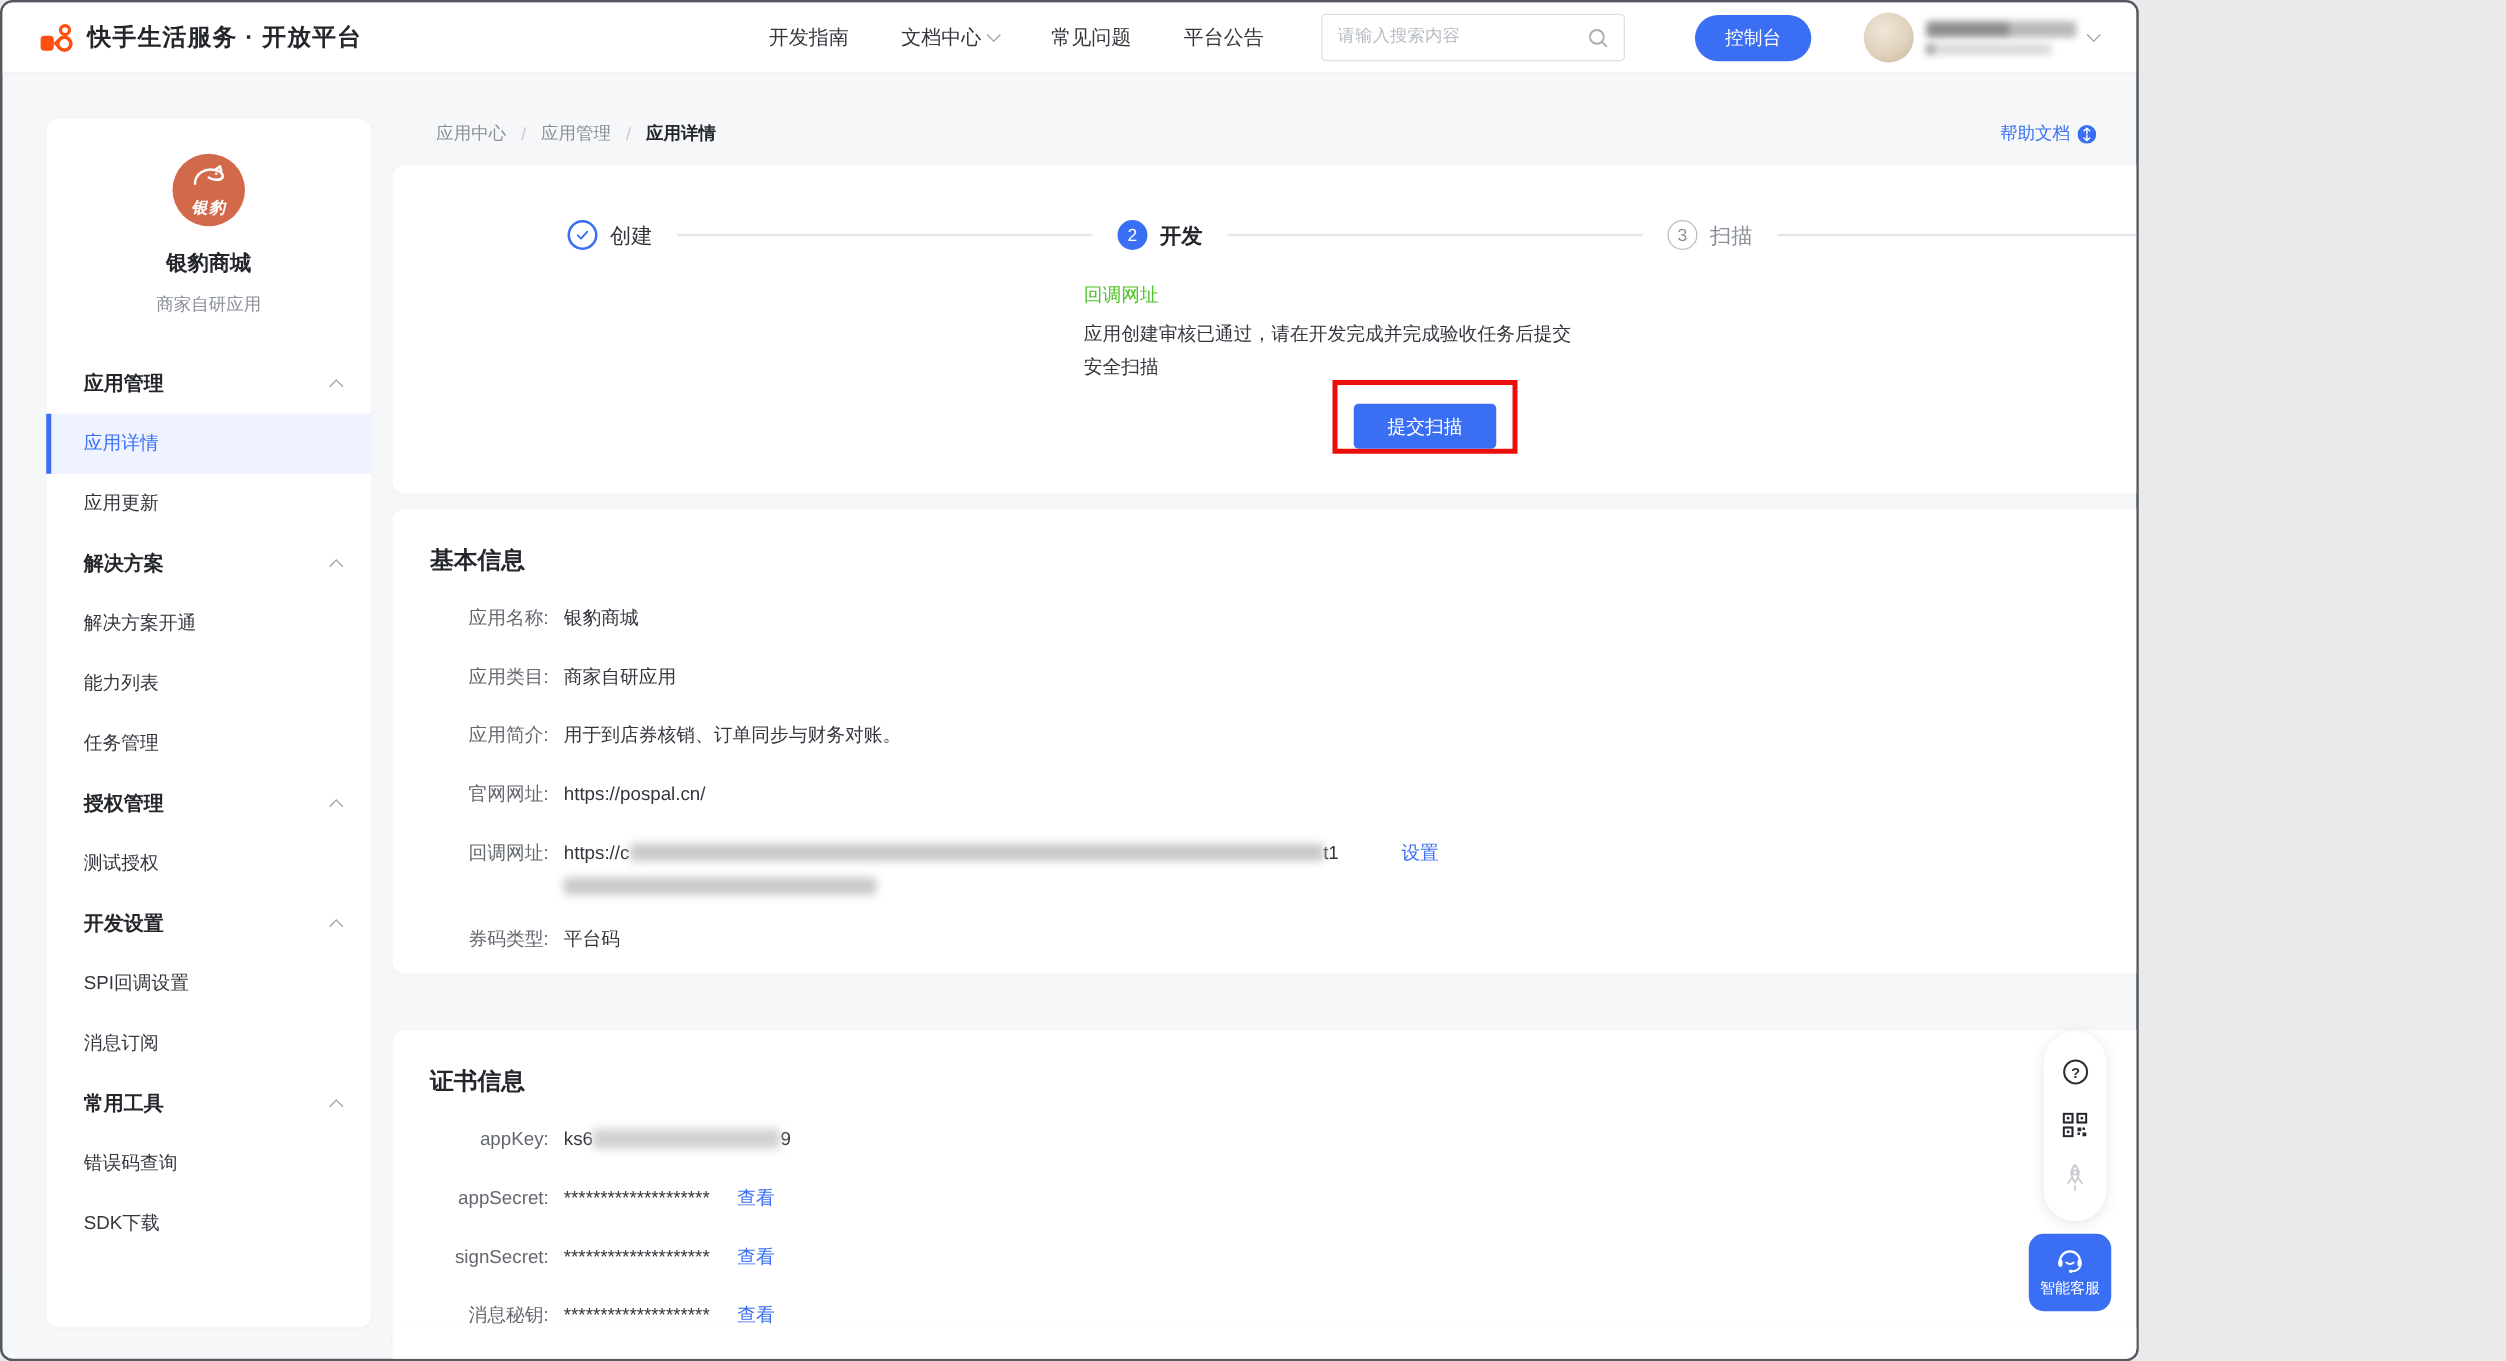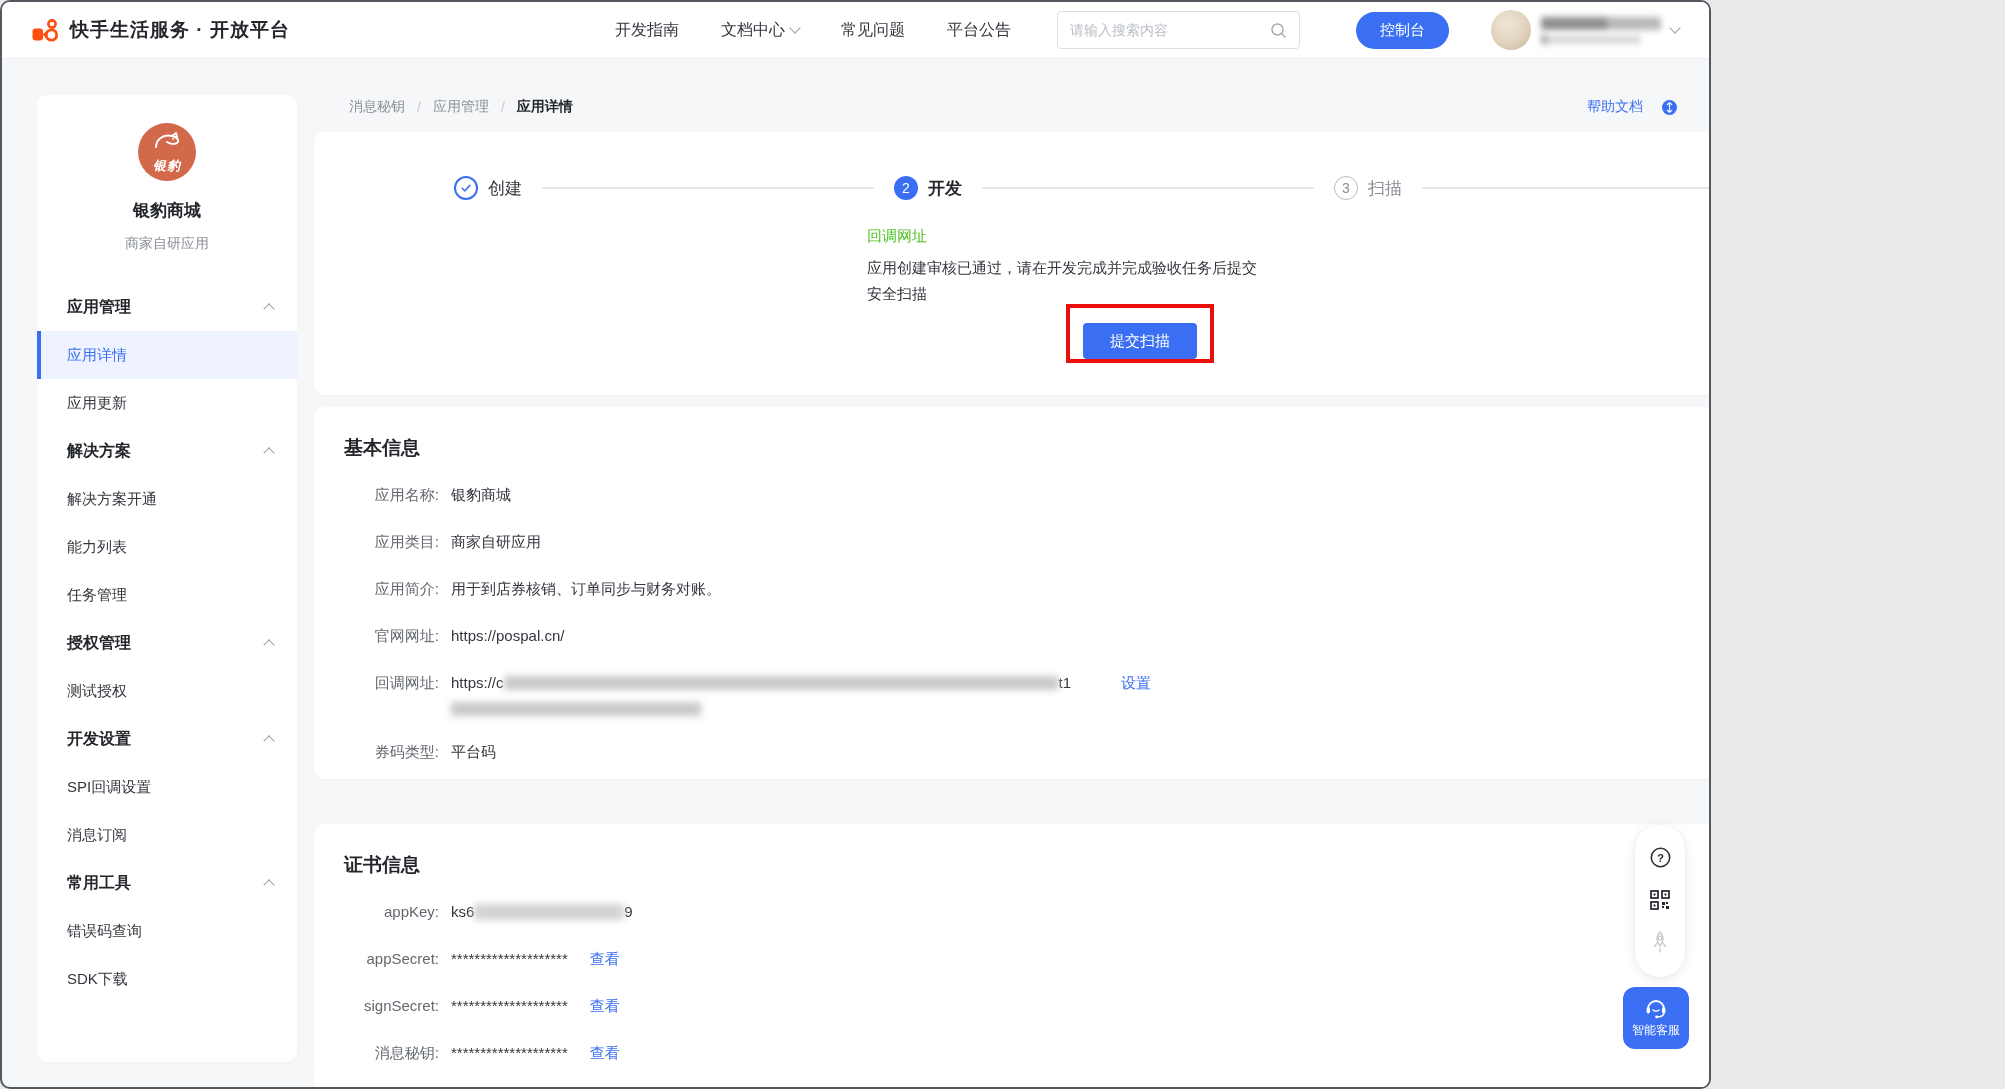--- a/index.html
+++ b/index.html
@@ -14,21 +14,21 @@
   .brand { display:flex; align-items:center; gap:10px; cursor:pointer; }
   .brand-title { font-size:19px; font-weight:bold; color:#23262b; letter-spacing:1px; }
   .nav { margin-left:auto; display:flex; align-items:center; gap:42px; font-size:16px; color:#33373d; }
   .nav-item { display:flex; align-items:center; gap:6px; cursor:pointer; white-space:nowrap; }
   .chev { width:8px; height:8px; border-right:1.5px solid #9aa0a6; border-bottom:1.5px solid #9aa0a6;
           transform:rotate(45deg); margin-top:-4px; }
   .chev-up { width:8px; height:8px; border-left:1.5px solid #9aa0a6; border-top:1.5px solid #9aa0a6;
              transform:rotate(45deg); margin-top:4px; }
   .search { margin-left:46px; width:243px; height:38px; border:1px solid #dcdfe3; border-radius:4px;
             display:flex; align-items:center; padding:0 12px; background:#fff; }
-  .search input { border:none; outline:none; flex:1; font-size:14px; color:#333; font-family:Liberation Sans, sans-serif; }
+  .search input { border:none; outline:none; flex:1; font-size:14px; color:#333; font-family:Liberation Mono, monospace; }
   .search input::placeholder { color:#b9bec5; }
   .console-btn { margin-left:56px; background:#3a6ff4; color:#fff; font-size:15px; border:none;
                  border-radius:19px; padding:9px 24px; cursor:pointer; font-family:inherit; }
   .user { margin-left:42px; display:flex; align-items:center; gap:10px; cursor:pointer; }
   .avatar { width:40px; height:40px; border-radius:50%;
             background:radial-gradient(circle at 40% 35%, #efe6d8 0%, #e0d2bd 55%, #c8b49a 100%); }
   .user-name-bars { display:flex; flex-direction:column; gap:5px; }
   .bar1 { width:120px; height:13px; border-radius:2px; filter:blur(3px);
           background:linear-gradient(90deg,#8e8e8e 0 55%,#b8b8b8 55% 100%); }
   .bar2 { width:100px; height:9px; border-radius:2px; filter:blur(3px);
@@ -52,21 +52,21 @@
   .menu-item.active { background:#eef3ff; color:#3a6ff4; }
   .menu-item.active::before { content:""; position:absolute; left:0; top:0; bottom:0; width:4px; background:#3a6ff4; }
 
   
   .breadcrumb { position:absolute; left:347px; top:96px; font-size:14px; color:#8a8f99;
                 display:flex; align-items:center; gap:12px; }
   .breadcrumb .sep { color:#c6cad1; }
   .breadcrumb .current { color:#23262b; font-weight:bold; }
   .bc-link { cursor:pointer; }
   .help-link { position:absolute; right:32px; top:96px; font-size:14px; color:#3a6ff4;
-               display:flex; align-items:center; gap:19px; cursor:pointer; }
+               display:flex; align-items:center; gap:6px; cursor:pointer; }
 
   
   .card { position:absolute; left:312px; width:1678px; background:#fff; border-radius:10px;
           box-shadow:0 1px 3px rgba(0,0,0,.03); }
   .card1 { top:130px; height:263px; }
   .card2 { top:405px; height:372px; padding:28px 0 0 20px; }
   .card3 { top:822px; height:256px; padding:28px 0 0 20px; }
   .card4 { top:1060px; height:40px; }
 
   
@@ -230,21 +230,21 @@
       <div class="menu-item">
         <span>错误码查询</span>
       </div>
       <div class="menu-item">
         <span>SDK下载</span>
       </div>
     </div>
   </div>
 
   <div class="breadcrumb">
-    <span class="bc-link">消息秘钥</span>
+    <span class="bc-link">应用中心</span>
     <span class="sep">/</span>
     <span class="bc-link">应用管理</span>
     <span class="sep">/</span>
     <span class="current">应用详情</span>
   </div>
 
   <div class="help-link">
     <span>帮助文档</span>
     <span style="display:flex;">
       <svg width="15" height="15" viewBox="0 0 15 15">

